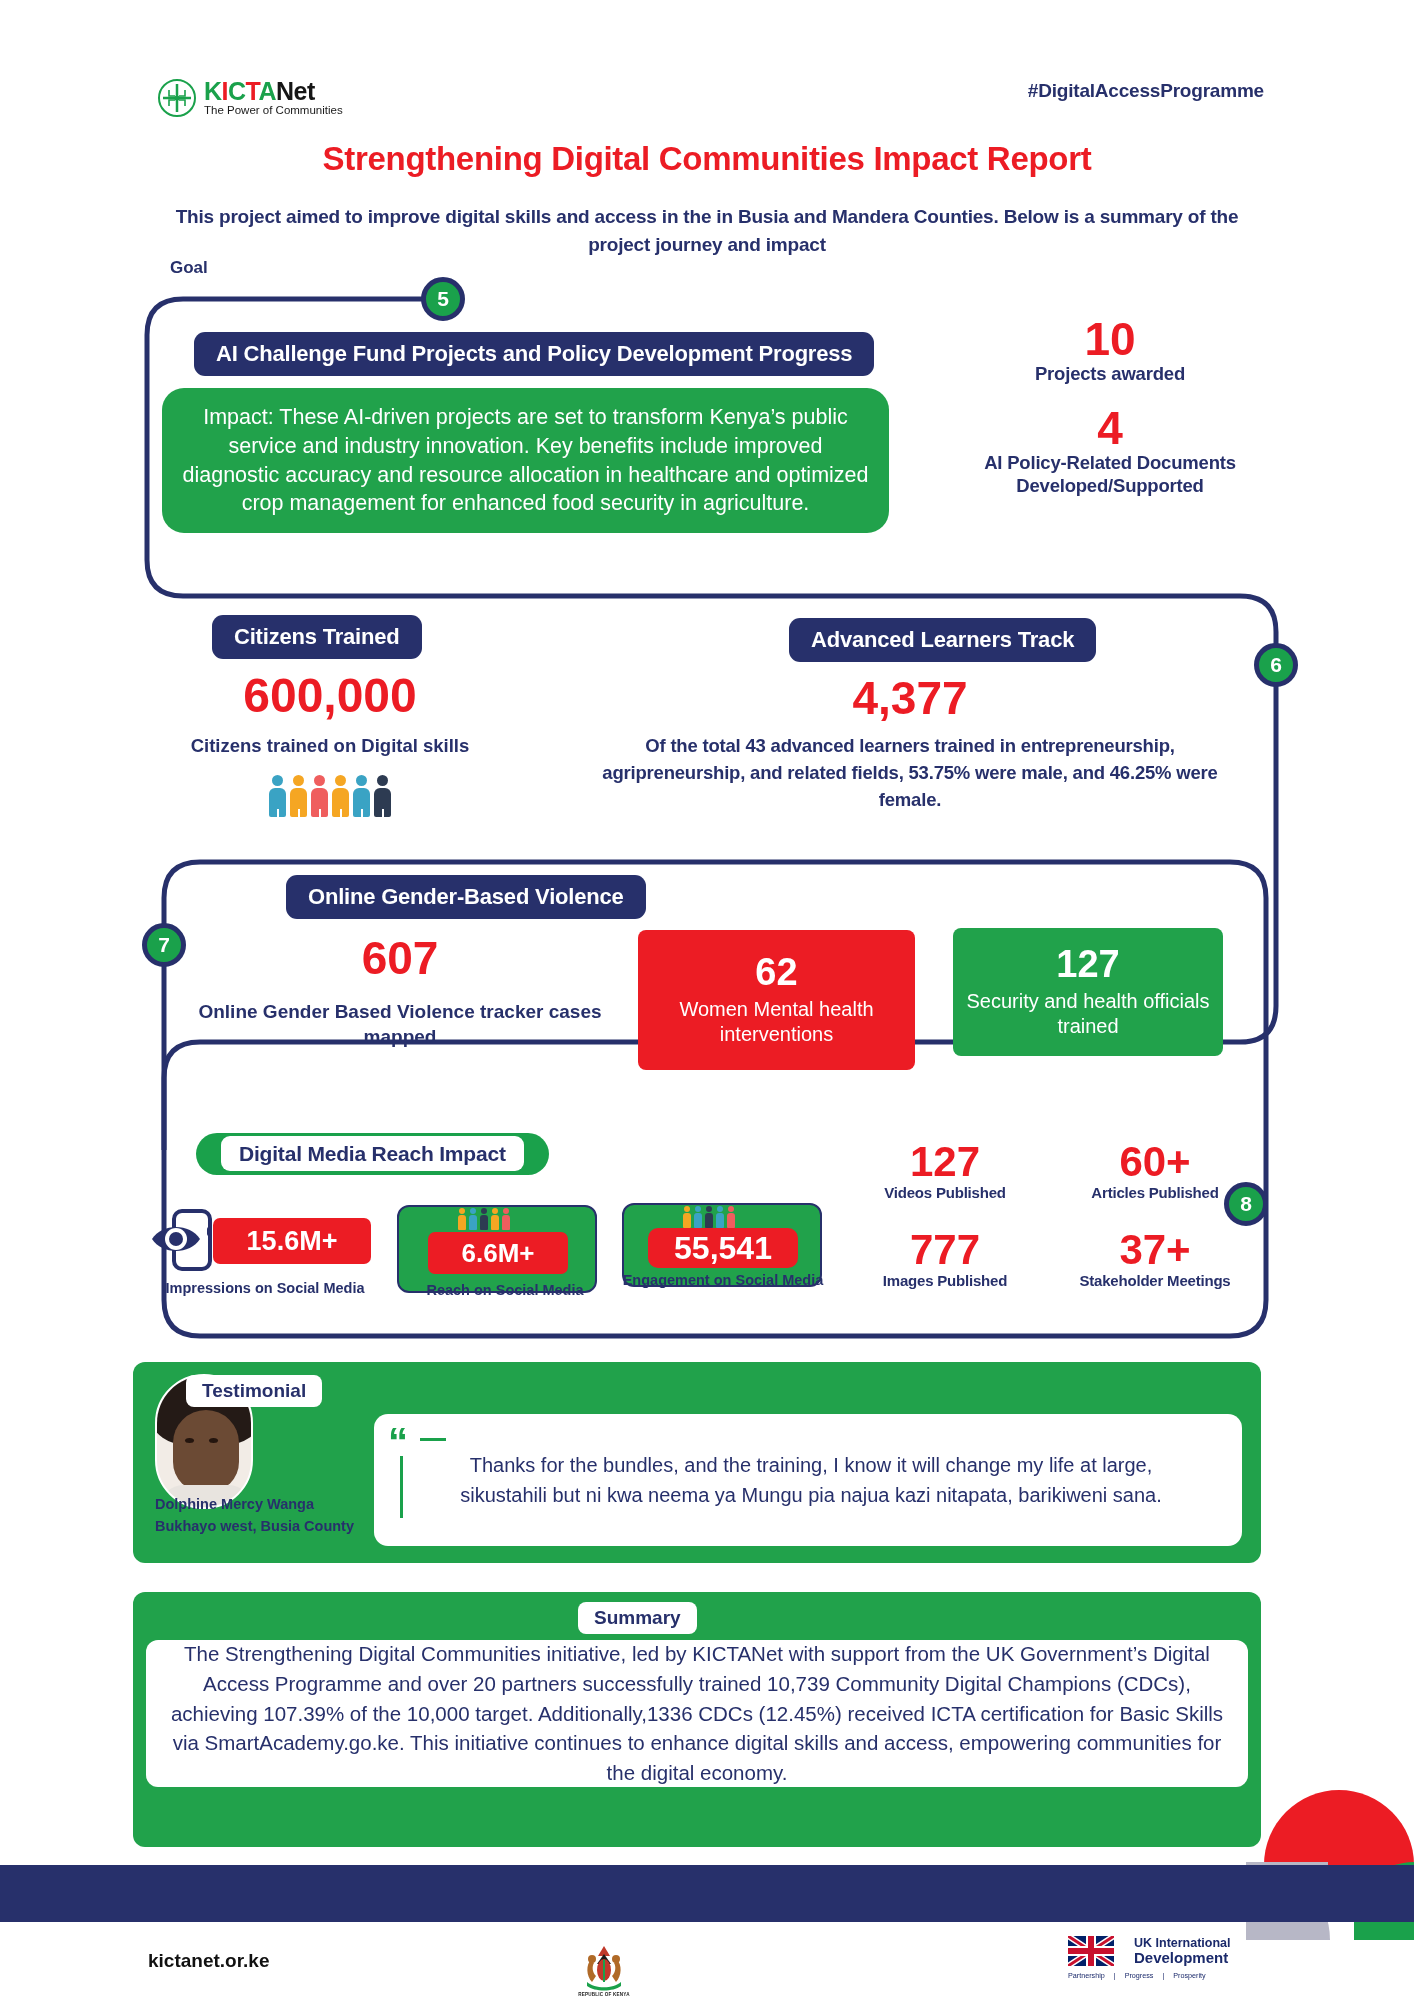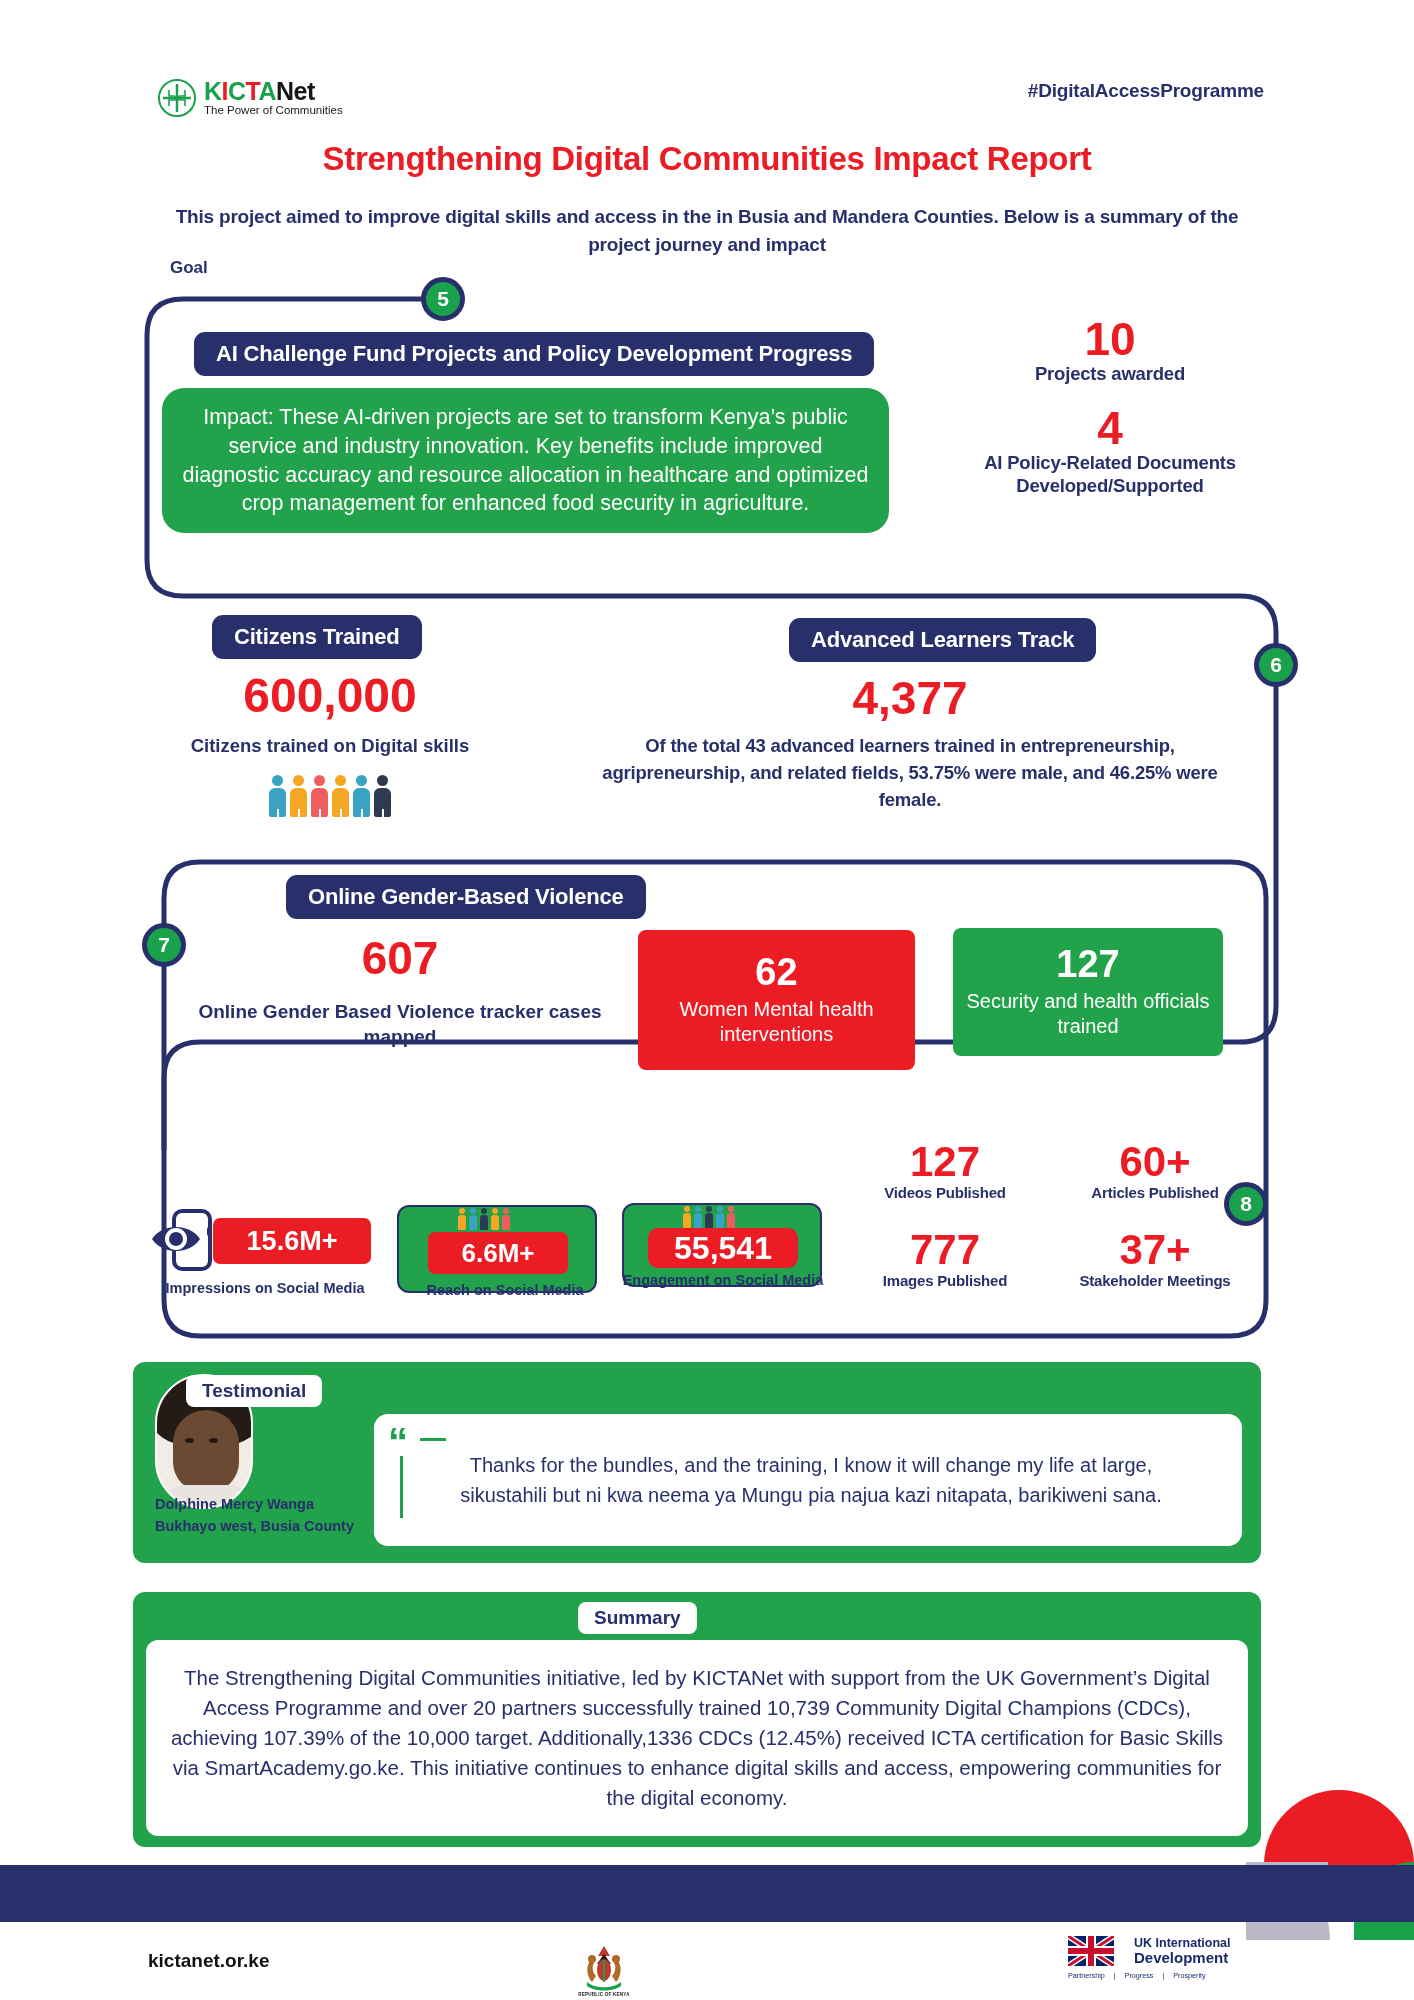--- a/index.html
+++ b/index.html
@@ -231,21 +231,21 @@
 
   
   .summary-box {
     position: absolute; left: 133px; top: 1592px;
     width: 1128px; height: 255px;
     background: #21a24b; border-radius: 12px;
   }
   .summary-pill { position: absolute; left: 578px; top: 1602px; }
   .summary-white {
     position: absolute; left: 146px; top: 1640px;
-    width: 1102px; height: 196px;
+    width: 1102px; height: 147px;
     background: #fff; border-radius: 12px;
     display: flex; align-items: center; justify-content: center;
     padding: 12px 22px;
   }
   .summary-text { color: #27306b; font-size: 20.5px; line-height: 1.46; text-align: center; }
 
   
   .footer-bar { position: absolute; left: 0; bottom: 78px; width: 1414px; height: 57px; background: #27306b; }
   .footer-url { position: absolute; left: 148px; bottom: 28px; font-size: 19px; font-weight: 700; color: #111; }
   .kenya-logo {
@@ -373,20 +373,25 @@
     <div class="card-num">62</div>
     <div class="card-txt">Women Mental health interventions</div>
   </div>
   <div class="card card-green">
     <div class="card-num">127</div>
     <div class="card-txt">Security and health officials trained</div>
   </div>
 
   <div class="step-circle" style="left:1224px; top:1182px;">8</div>
 
+  <div class="s8-pill">
+    <span class="pill-green-wrap">
+      <span class="pill-white-inner">Digital Media Reach Impact</span>
+    </span>
+  </div>
 
   <div class="eye-icon">
     <svg width="68" height="70" viewBox="0 0 68 70">
       <rect x="24" y="6" width="36" height="58" rx="8" fill="none" stroke="#27306b" stroke-width="4"></rect>
       <rect x="57" y="22" width="4" height="9" rx="2" fill="#27306b"></rect>
       <path d="M2 34 C12 18, 40 18, 50 34 C40 50, 12 50, 2 34 Z" fill="#27306b"></path>
       <circle cx="26" cy="34" r="11" fill="#fff"></circle>
       <circle cx="26" cy="34" r="7" fill="#27306b"></circle>
     </svg>
   </div>

